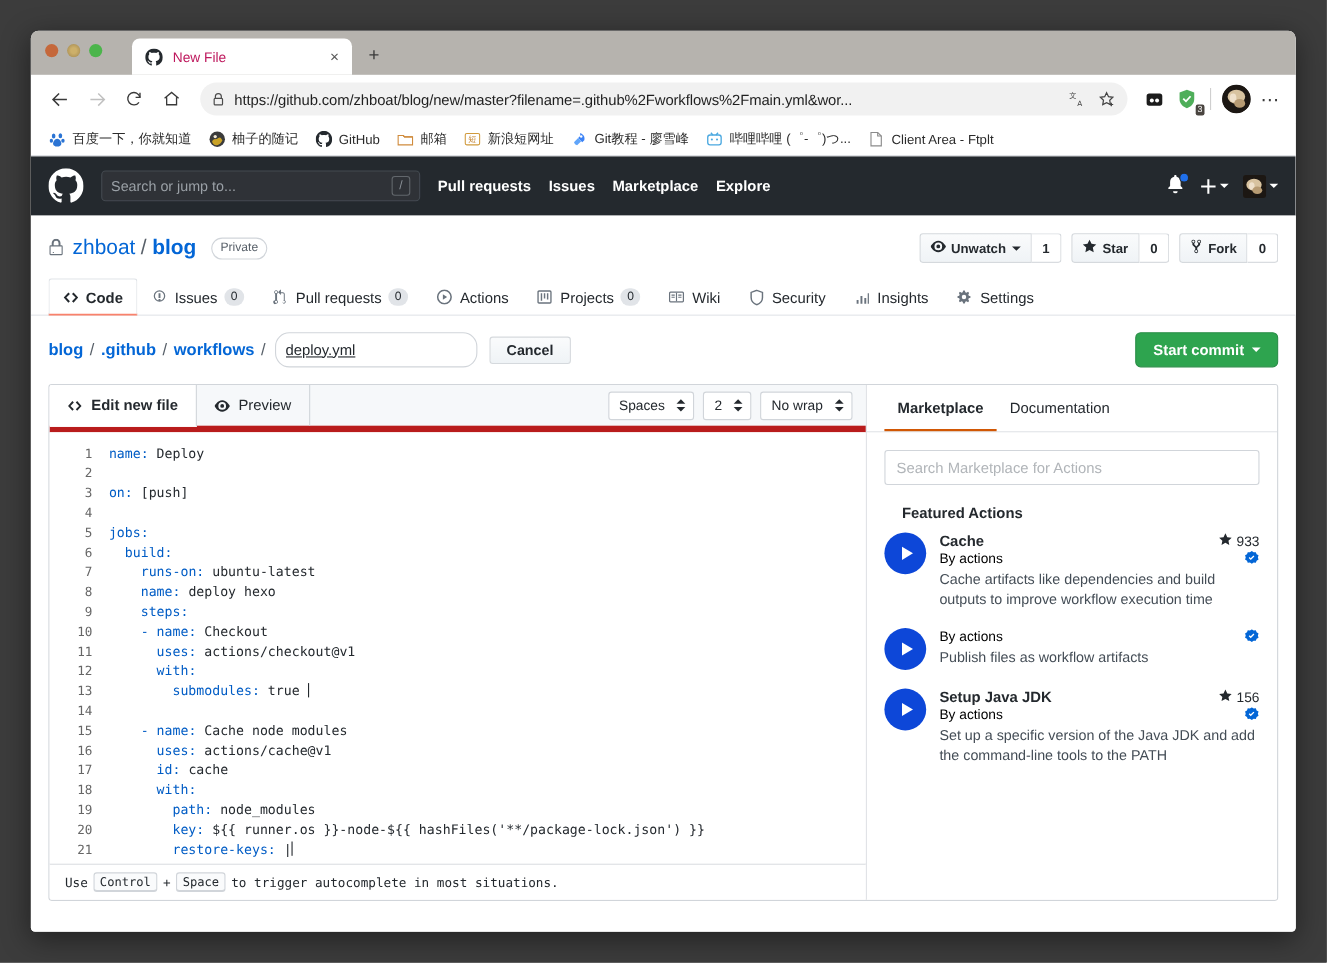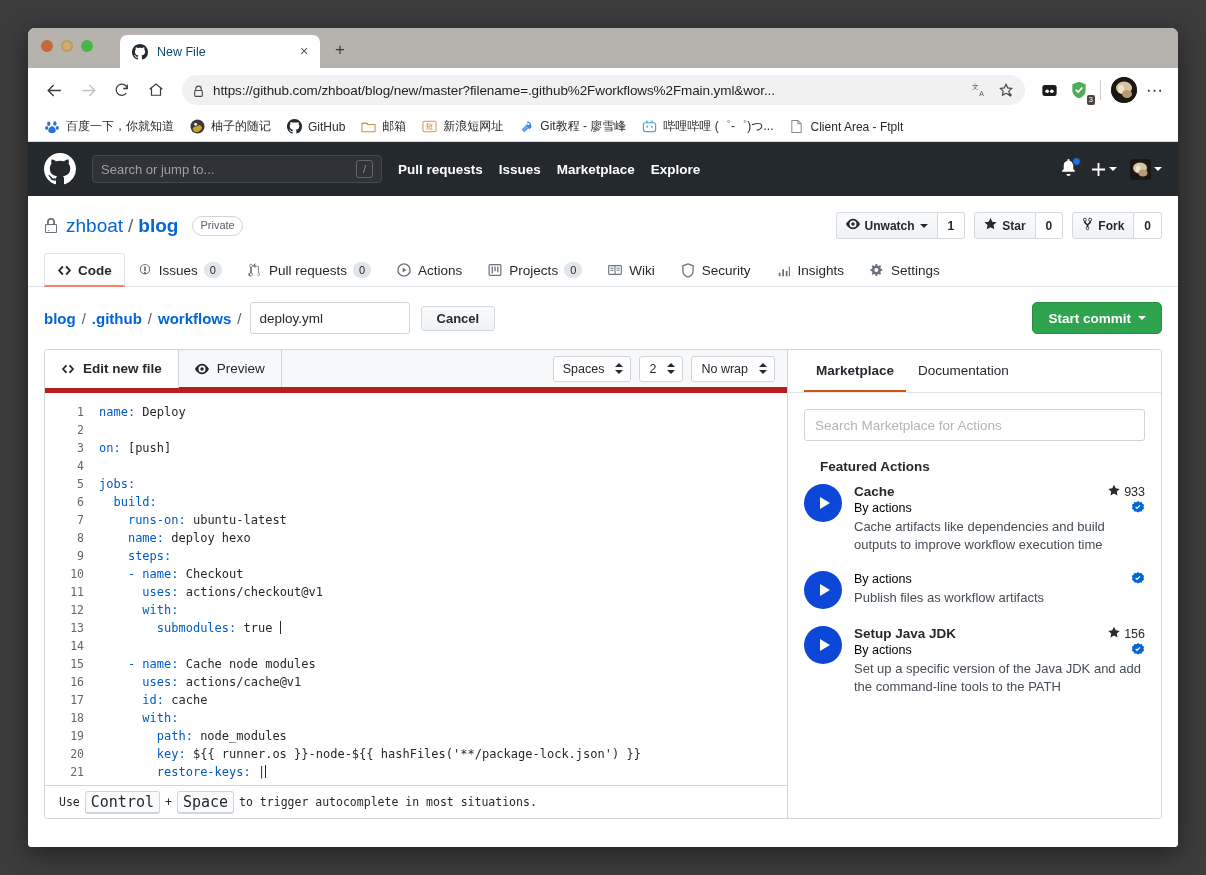--- a/index.html
+++ b/index.html
@@ -51,21 +51,21 @@
     background: #ffffff;
     border-radius: 7px 7px 0 0;
     display: flex; align-items: center;
     padding: 0 8px 0 12px;
     position: relative;
   }
   .tab .favicon { width: 16px; height: 16px; flex: 0 0 16px; }
   .tab .tab-title {
     flex: 1;
     font-size: 12.5px;
-    color: #0c4a6e;
+    color: #be185d;
     margin-left: 9px;
     white-space: nowrap; overflow: hidden;
   }
   .tab .tab-close {
     width: 16px; height: 16px;
     color: #5a5a5a; font-size: 14px;
     line-height: 14px; text-align: center;
     cursor: pointer;
   }
   .newtab {
@@ -289,27 +289,28 @@
   .rtab.active .ic { color: #24292e; }
 
   
   .pathbar {
     display: flex; align-items: center;
     padding: 15px 16px;
   }
   .crumb { font-size: 15px; color: #0366d6; font-weight: bold; text-decoration: none; cursor: pointer; }
   .crumb-sep { color: #586069; margin: 0 6px; font-size: 15px; }
   .fname-input {
-    width: 160px; height: 32px;
-    border: 1px solid #d1d5da; border-radius: 3px;
+    width: 184px; height: 32px;
+    border: 1px solid #d1d5da; border-radius: 13px;
     padding: 0 9px;
     font-size: 13.5px; color: #24292e;
     margin-left: 2px;
     font-family: "Liberation Sans", sans-serif;
     outline: none;
+    text-decoration: underline;
   }
   .btn-cancel {
     margin-left: 11px;
     height: 25px;
     background: linear-gradient(#fafbfc,#eff3f6);
     border: 1px solid #d5d9dd; border-radius: 3px;
     padding: 0 15px;
     font-size: 13px; font-weight: bold; color: #24292e;
     cursor: pointer;
     font-family: "Liberation Sans", sans-serif;
@@ -432,21 +433,21 @@
     font-size: 11.5px; color: #24292e;
     gap: 5px;
   }
   .kbd {
     border: 1px solid #d1d5da;
     border-bottom-width: 2px;
     border-radius: 3px;
     padding: 1px 5px;
     background: #fafbfc;
     font-family: "DejaVu Sans Mono", monospace;
-    font-size: 15px;
+    font-size: 11px;
   }
 
   
   .edit-right {
     width: 373px; flex: 0 0 373px;
     display: flex; flex-direction: column;
     background: #fff;
     overflow: hidden;
   }
   .mk-tabs {

